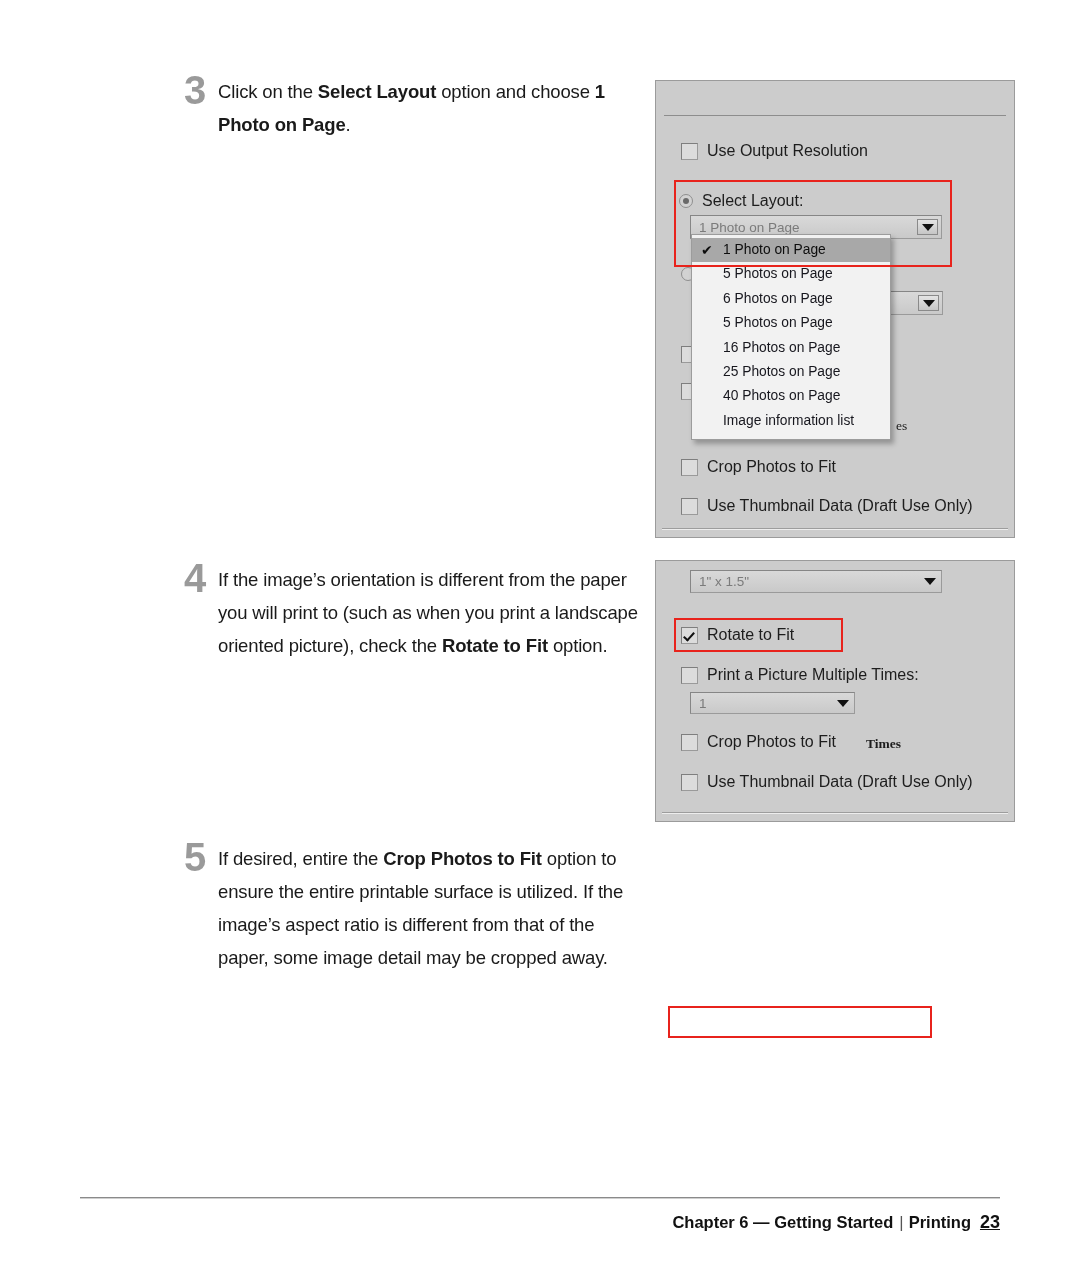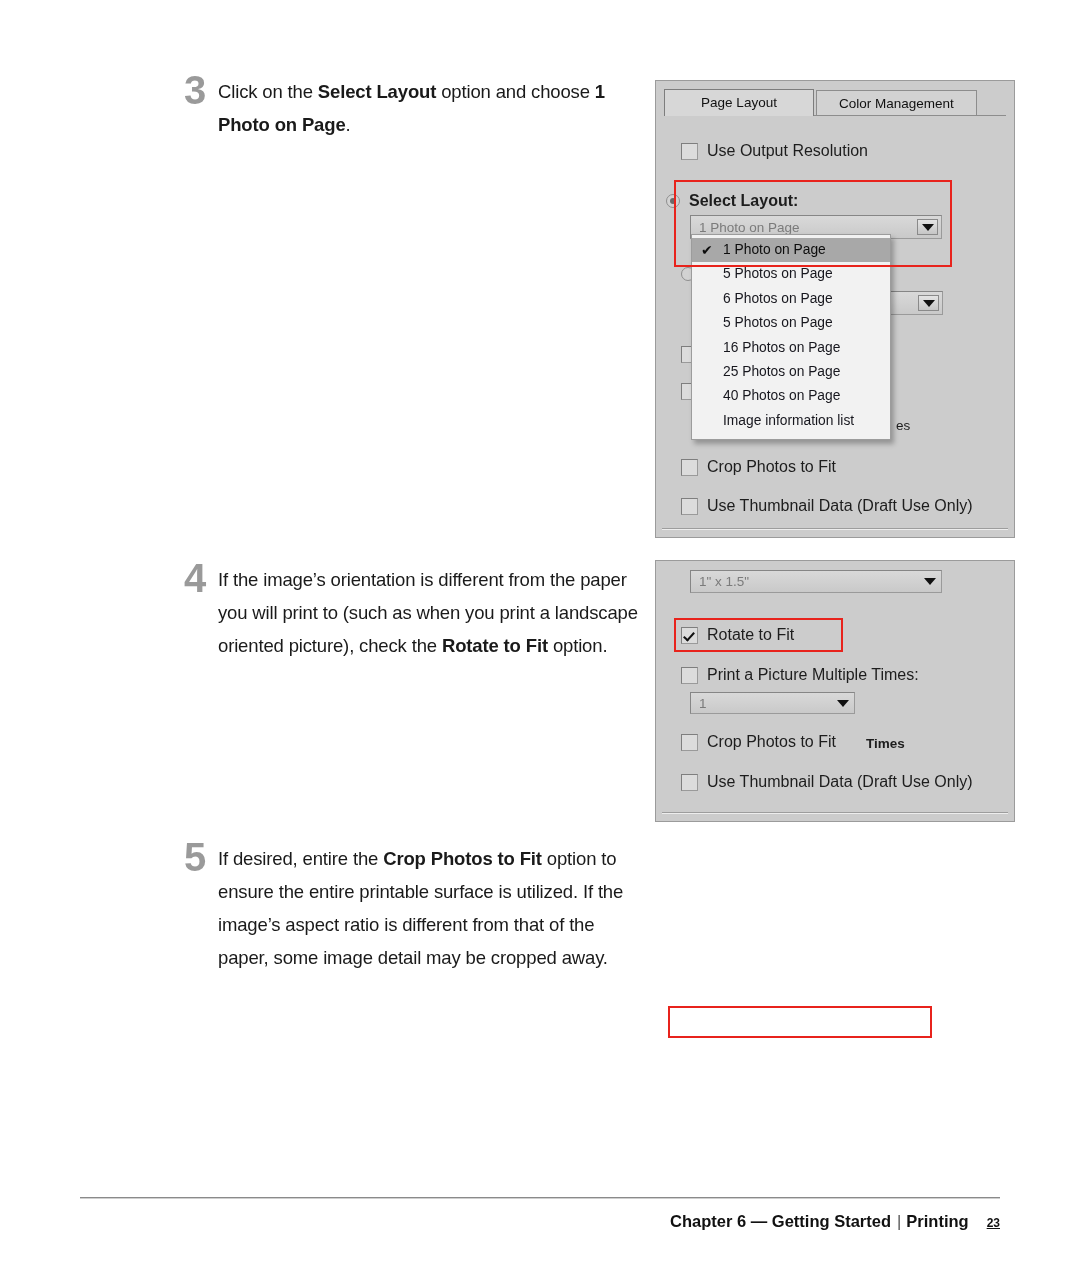--- a/index.html
+++ b/index.html
@@ -247,21 +247,21 @@
     box-sizing: border-box;
     z-index: 20;
     pointer-events: none;
     background: transparent;
   }
   .redbox.filled {
     background: #ffffff;
     border-width: 2px;
   }
 
-  .plain-text { position: absolute; font-size: 13.5px; color: #1d1d1d; white-space: nowrap; }
+  .plain-text { position: absolute; font-size: 13.5px; color: #1d1d1d; white-space: nowrap; font-family: Liberation Serif, serif; }
 
   
   .dlg-sep {
     position: absolute;
     left: 6px;
     right: 6px;
     height: 0;
     border-top: 1px solid #9d9d9d;
     border-bottom: 1px solid #ededed;
   }
@@ -286,21 +286,21 @@
     color: #111;
     white-space: nowrap;
     display: flex;
     align-items: baseline;
   }
   #footer-text .sep {
     color: #555;
     font-weight: normal;
     margin: 0 5px 0 6px;
   }
-  #footer-text .pageno { margin-left: 18px; font-size: 12px; text-decoration: underline; }
+  #footer-text .pageno { margin-left: 9px; font-size: 18px; text-decoration: underline; }
 </style>
 </head>
 <body>
 
 <div class="step" id="step3">
   <div class="step-num">3</div>
   <div class="step-body"><span>Click on the </span><b>Select Layout</b><span> option and choose </span><b>1 Photo on Page</b><span>.</span></div>
 </div>
 
 <div class="step" id="step4">
@@ -308,32 +308,28 @@
   <div class="step-body"><span>If the image’s orientation is different from the paper you will print to (such as when you print a landscape oriented picture), check the </span><b>Rotate to Fit</b><span> option.</span></div>
 </div>
 
 <div class="step" id="step5">
   <div class="step-num">5</div>
   <div class="step-body"><span>If desired, entire the </span><b>Crop Photos to Fit</b><span> option to ensure the entire printable surface is utilized. If the image’s aspect ratio is different from that of the paper, some image detail may be cropped away.</span></div>
 </div>
 
 <div class="dialog" id="dialog1" style="left:655px; top:80px; width:360px; height:458px;">
 
-  <div class="tabstrip">
-    <div class="tab active">Page Layout</div>
-    <div class="tab inactive">Color Management</div>
-  </div>
   <div class="tabline"></div>
 
   <div class="chkrow" style="left:25px; top:61px;">
     <span class="chkbox"></span>
     <span class="chklabel">Use Output Resolution</span>
   </div>
 
-  <div class="radiorow" style="left:10px; top:111px;font-weight:bold;">
+  <div class="radiorow" style="left:23px; top:111px;">
     <span class="radio selected"></span>
     <span class="chklabel">Select Layout:</span>
   </div>
 
   <div class="combo boxedbtn" style="left:34px; top:134px; width:252px; height:24px;">
     <span class="combo-text">1 Photo on Page</span>
     <span class="combo-btn">
         <span class="caret"></span>
       </span>
   </div>

